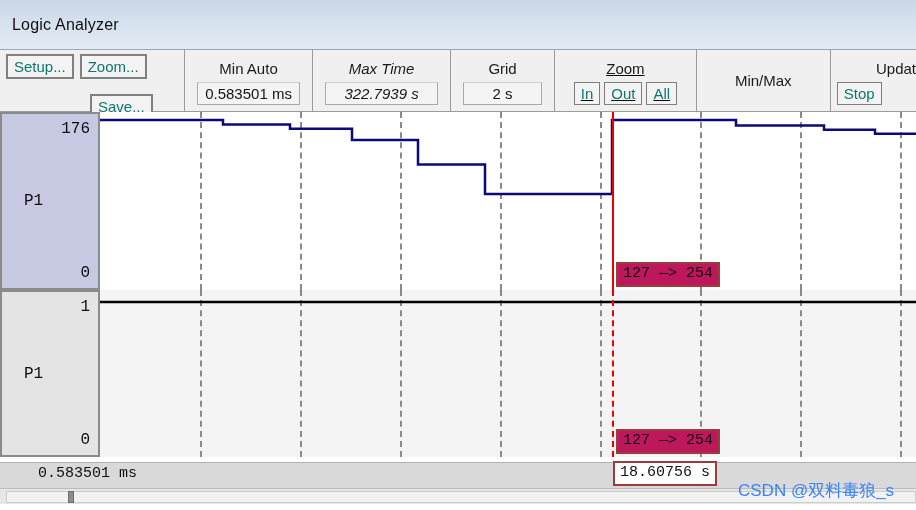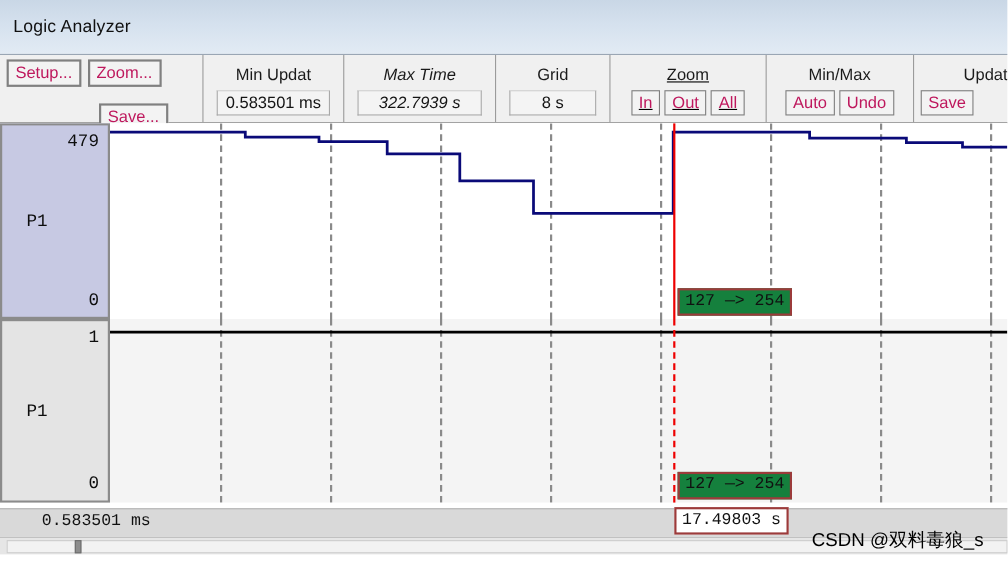--- a/index.html
+++ b/index.html
@@ -61,21 +61,21 @@
     justify-content: center;
     gap: 4px;
     padding: 0 6px;
   }
 
   .btn {
     border: 2px solid #808080;
     background: #f3f3f3;
     font-family: "Liberation Sans", sans-serif;
     font-size: 15px;
-    color: #be185d;
+    color: #0f766e;
     padding: 1px 6px;
     line-height: 19px;
     box-sizing: border-box;
     white-space: nowrap;
     cursor: default;
   }
   .btn.thin { border-width: 1px; border-color: #7e7e7e; }
 
   .field {
     border: 1px solid #a9a9a9;
@@ -175,21 +175,21 @@
   .trace-svg {
     position: absolute;
     left: 0; top: 0;
     z-index: 4;
   }
 
   
   .annot {
     position: absolute;
     border: 2px solid #9c3b3b;
-    background: #15803d;
+    background: #be185d;
     font-family: "Liberation Mono", monospace;
     font-size: 15px;
     color: #111111;
     padding: 1px 5px 2px 5px;
     white-space: nowrap;
     z-index: 8;
     line-height: 18px;
   }
 
   
@@ -247,21 +247,21 @@
     background: #8d8d8d;
     border: 1px solid #6e6e6e;
     box-sizing: border-box;
   }
 
   .watermark {
     position: absolute;
     left: 738px;
     top: 479px;
     font-size: 17px;
-    color: #000000;
+    color: #3b82f6;
     white-space: nowrap;
     z-index: 20;
     pointer-events: none;
   }
 </style>
 </head>
 <body>
 
 <div class="titlebar">
   <div class="titlebar-text">Logic Analyzer</div>
@@ -273,71 +273,67 @@
     <div class="r1">
       <button class="btn">Setup...</button>
       <button class="btn">Zoom...</button>
     </div>
     <div class="r2">
       <button class="btn">Save...</button>
     </div>
   </div>
 
   <div class="tb-group grp-time">
-    <div class="tb-label">Min Updat</div>
+    <div class="tb-label">Min Auto</div>
     <div class="tb-row">
       <div class="field" style="width:116px;">0.583501 ms</div>
     </div>
   </div>
 
   <div class="tb-group grp-time2">
     <div class="tb-label">Max Time</div>
     <div class="tb-row">
       <div class="field" style="width:126px;">322.7939 s</div>
     </div>
   </div>
 
   <div class="tb-group grp-grid">
     <div class="tb-label">Grid</div>
     <div class="tb-row">
-      <div class="field" style="width:92px;">8 s</div>
+      <div class="field" style="width:92px;">2 s</div>
     </div>
   </div>
 
   <div class="tb-group grp-zoom">
     <div class="tb-label">Zoom</div>
     <div class="tb-row">
       <button class="btn thin">In</button>
       <button class="btn thin">Out</button>
       <button class="btn thin">All</button>
     </div>
   </div>
 
   <div class="tb-group grp-minmax">
     <div class="tb-label">Min/Max</div>
-    <div class="tb-row">
-      <button class="btn thin">Auto</button>
-      <button class="btn thin">Undo</button>
-    </div>
   </div>
 
   <div class="tb-group grp-update">
     <div class="tb-label">Updat</div>
     <div class="tb-row">
-      <button class="btn thin">Save</button>
+      <button class="btn thin">Stop</button>
     </div>
   </div>
 
 </div>
 
 <div class="wave-area">
 
   <div class="track track-1">
     <div class="label-pane selected">
-      <div class="lp-top">479</div>
+      <div class="lp-top">176</div>
       <div class="lp-mid">P1</div>
       <div class="lp-bot">0</div>
     </div>
     <div class="plot p1">
       <div class="gridline" style="left:100px;"></div>
       <div class="gridline" style="left:200px;"></div>
       <div class="gridline" style="left:300px;"></div>
       <div class="gridline" style="left:400px;"></div>
       <div class="gridline" style="left:500px;"></div>
       <div class="gridline" style="left:600px;"></div>
@@ -377,21 +373,21 @@
       <div class="cursor" style="left:512px;"></div>
 
       <div class="annot" style="left:516px; top:139px;">127 —&gt; 254</div>
     </div>
   </div>
 
 </div>
 
 <div class="axisbar">
   <div class="axis-label">0.583501 ms</div>
-  <div class="cursor-readout">17.49803 s</div>
+  <div class="cursor-readout">18.60756 s</div>
 </div>
 
 <div class="scrollbar">
   <div class="sb-track"></div>
   <div class="sb-thumb"></div>
 </div>
 
 <div class="watermark">CSDN @双料毒狼_s</div>
 
 </body></html>

